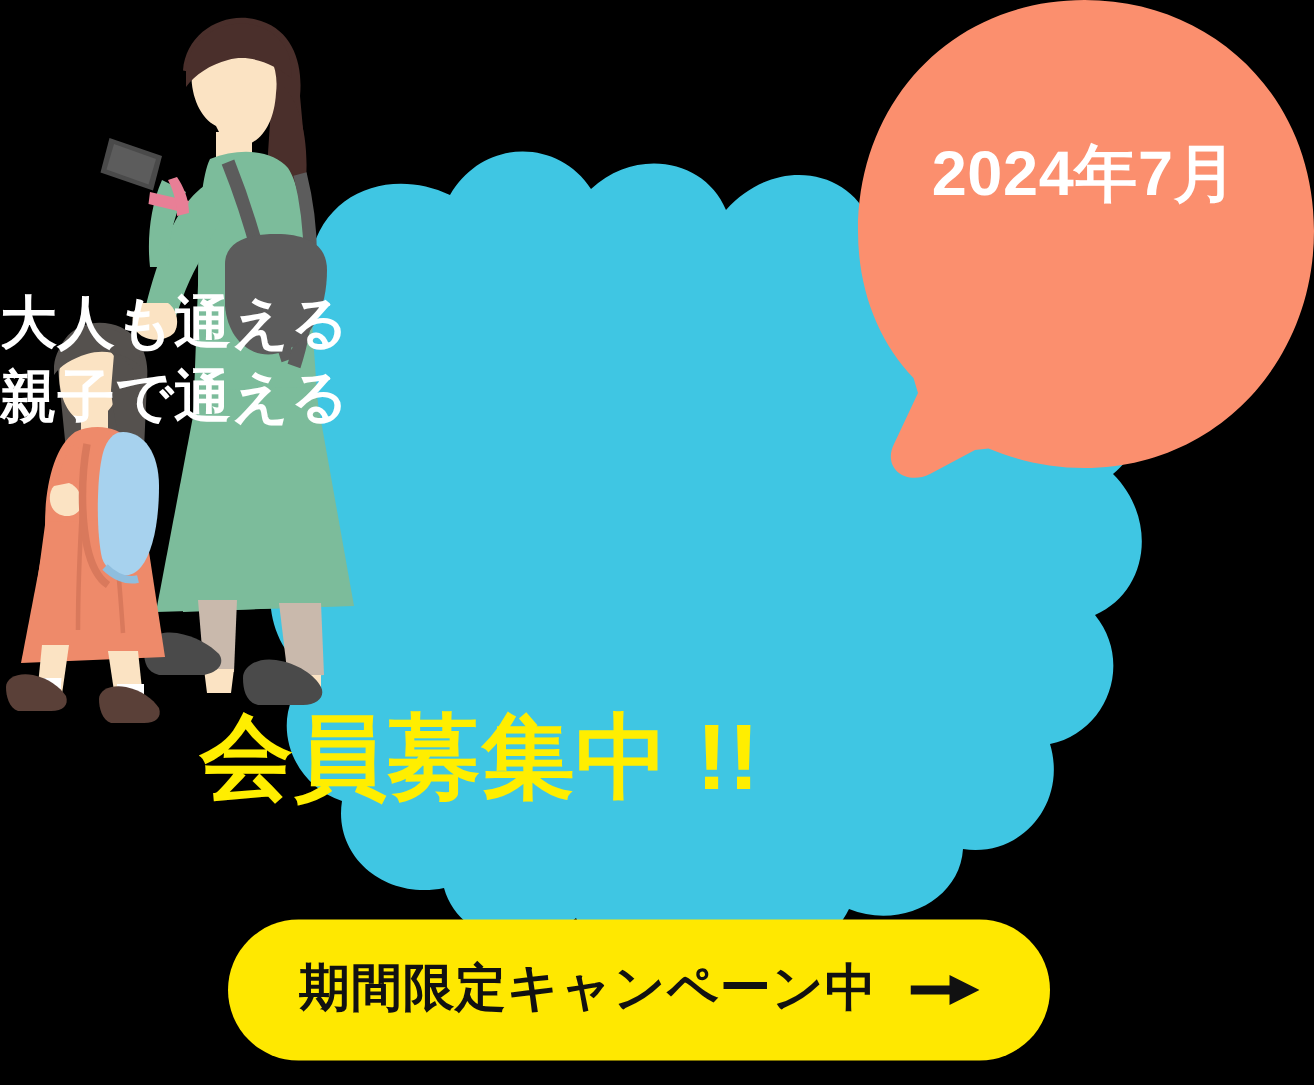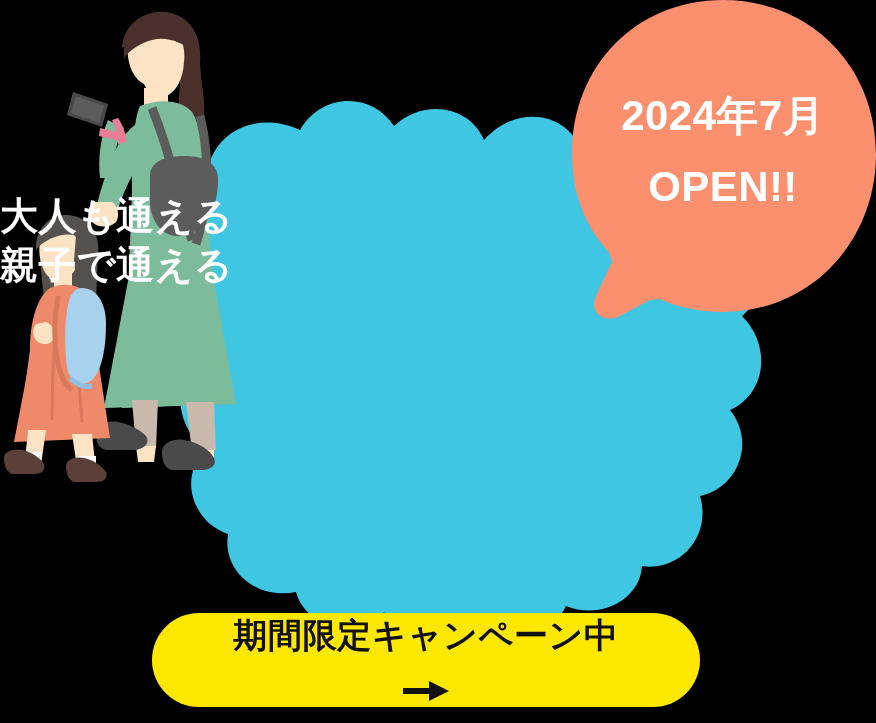--- a/index.html
+++ b/index.html
@@ -89,21 +89,20 @@
     top: 613px;
     width: 548px;
     height: 94px;
     background: #FFE800;
     border-radius: 47px;
     display: flex;
     align-items: center;
     justify-content: center;
     gap: 22px;
     cursor: pointer;
-    flex-direction: column;
   }
   #campaign-label {
     position: static;
     color: #111111;
     font-size: 34px;
     font-weight: bold;
     letter-spacing: 0.02em;
   }
   #campaign-arrow {
     display: block;
@@ -278,37 +277,37 @@
                C94 460, 102 466, 106 472
                C108 478, 104 482, 96 482
                L74 482 C68 480, 66 472, 66 466 Z" fill="#5A4038"></path>
     </g>
   </svg>
 
   <div class="txt" id="lead-text">大人も通える
 親子で通える</div>
 
 
+  <div class="txt" id="recruit-text">会員募集中 !!</div>
 
   <svg class="layer" viewBox="0 0 876 723" width="876" height="723" aria-hidden="true">
     <path d="M723 0
              C 810 0, 876 66, 876 154
              C 876 242, 810 312, 723 312
              C 700 312, 678 307, 659 299
              L 650 300
              L 620 316
              C 604 324, 588 312, 596 296
              L 612 262
              L 609 252
              C 586 228, 572 194, 572 154
              C 572 66, 636 0, 723 0 Z" fill="#FB8F6E"></path>
   </svg>
 
   <div class="txt" id="bubble-line1">2024年7月</div>
-  <div class="txt" id="bubble-line2">OPEN!!</div>
 
   <div id="campaign-button">
     <span class="txt" id="campaign-label">期間限定キャンペーン中</span>
     <svg id="campaign-arrow" viewBox="0 0 46 26" aria-hidden="true">
       <rect x="0" y="10" width="30" height="6" fill="#111111"></rect>
       <path d="M26 3 L46 13 L26 23 Z" fill="#111111"></path>
     </svg>
   </div>
 
 </div>

